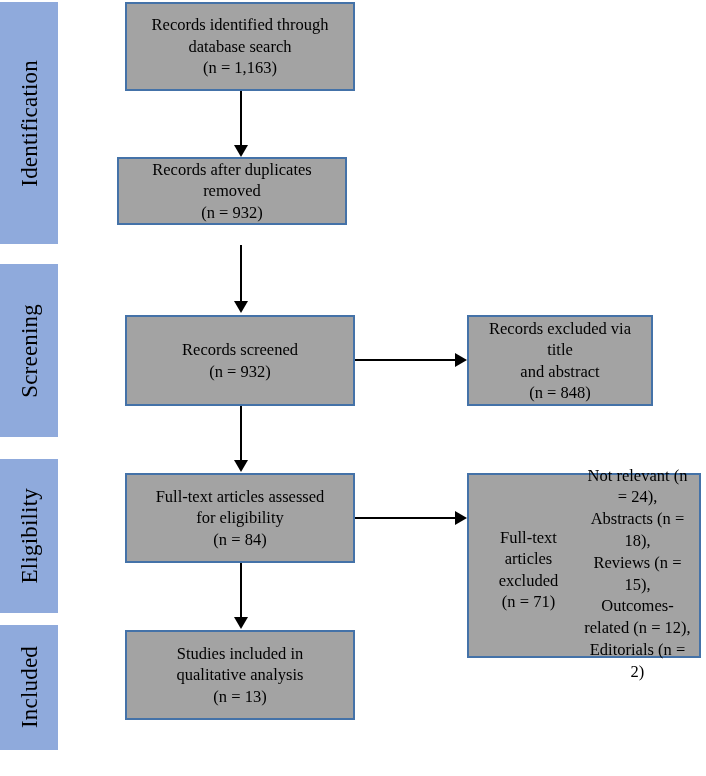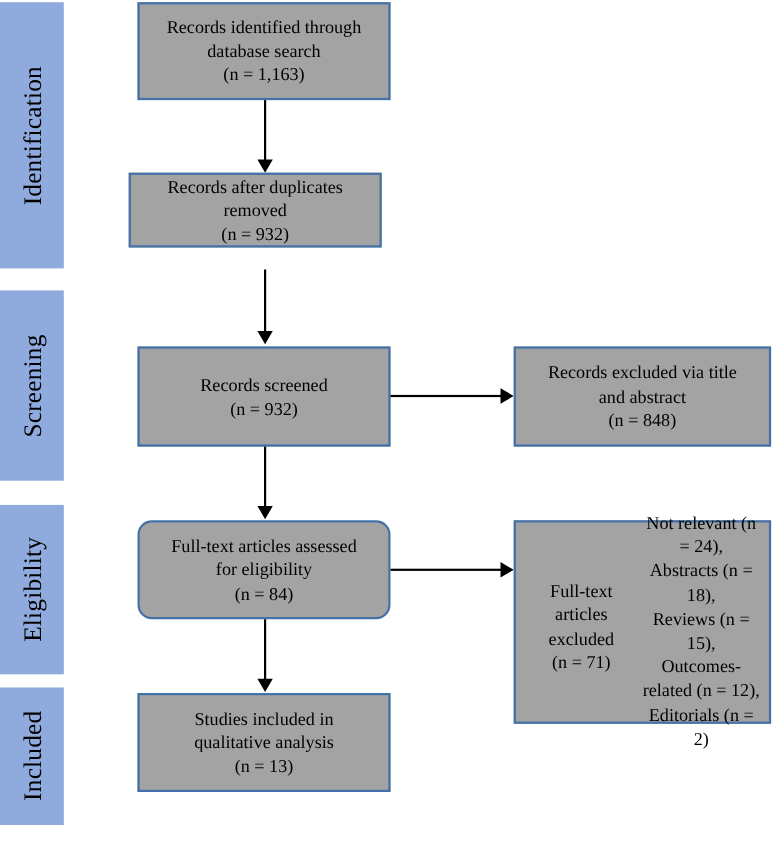--- a/index.html
+++ b/index.html
@@ -130,30 +130,30 @@
   <div class="arrow-down" style="left:234px; top:301px;"></div>
 
   <div class="flow-box" style="left:125px; top:315px; width:230px; height:91px;">
     <span class="box-text">Records screened
 (n = 932)</span>
   </div>
 
   <div class="h-line" style="left:355px; top:359px; width:104px;"></div>
   <div class="arrow-right" style="left:455px; top:353px;"></div>
 
-  <div class="flow-box" style="left:467px; top:315px; width:234px; height:91px;align-items:center;">
+  <div class="flow-box" style="left:467px; top:315px; width:186px; height:91px;align-items:center;">
     <span class="box-text">Records excluded via title
 and abstract
 (n = 848)</span>
   </div>
 
   <div class="v-line" style="left:240px; top:406px; height:56px;"></div>
   <div class="arrow-down" style="left:234px; top:460px;"></div>
 
-  <div class="flow-box" style="left:125px; top:473px; width:230px; height:90px;border-radius:13px;">
+  <div class="flow-box" style="left:125px; top:473px; width:230px; height:90px;">
     <span class="box-text">Full-text articles assessed
 for eligibility
 (n = 84)</span>
   </div>
 
   <div class="h-line" style="left:355px; top:517px; width:104px;"></div>
   <div class="arrow-right" style="left:455px; top:511px;"></div>
 
   <div class="flow-box" style="left:467px; top:473px; width:234px; height:185px; flex-direction:row; justify-content:flex-start; padding-top:10px;">
     <span class="box-text">Full-text articles excluded

